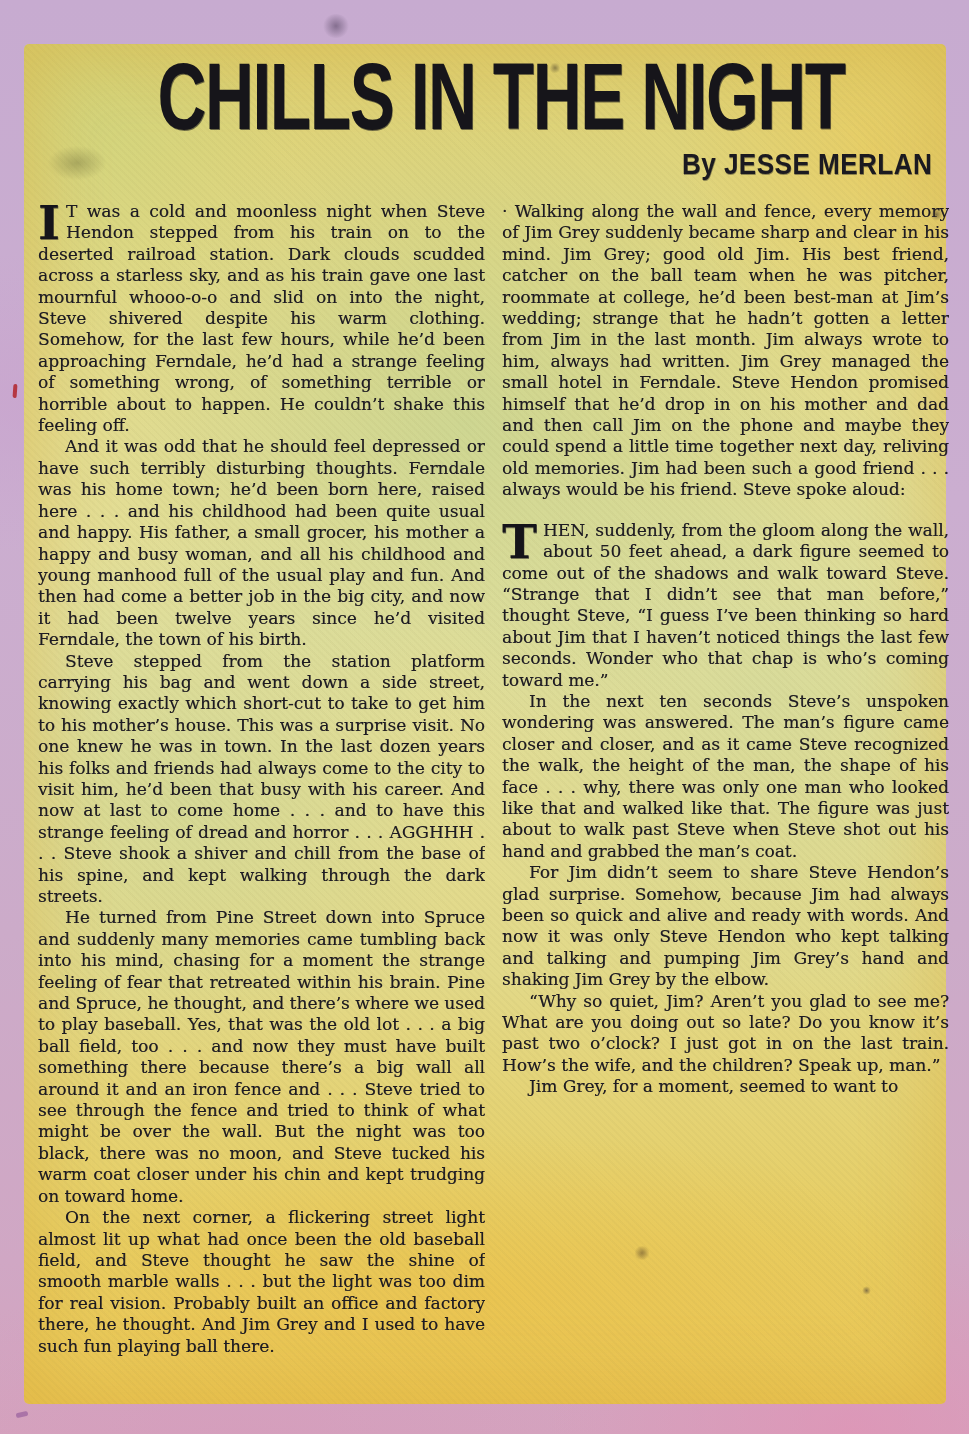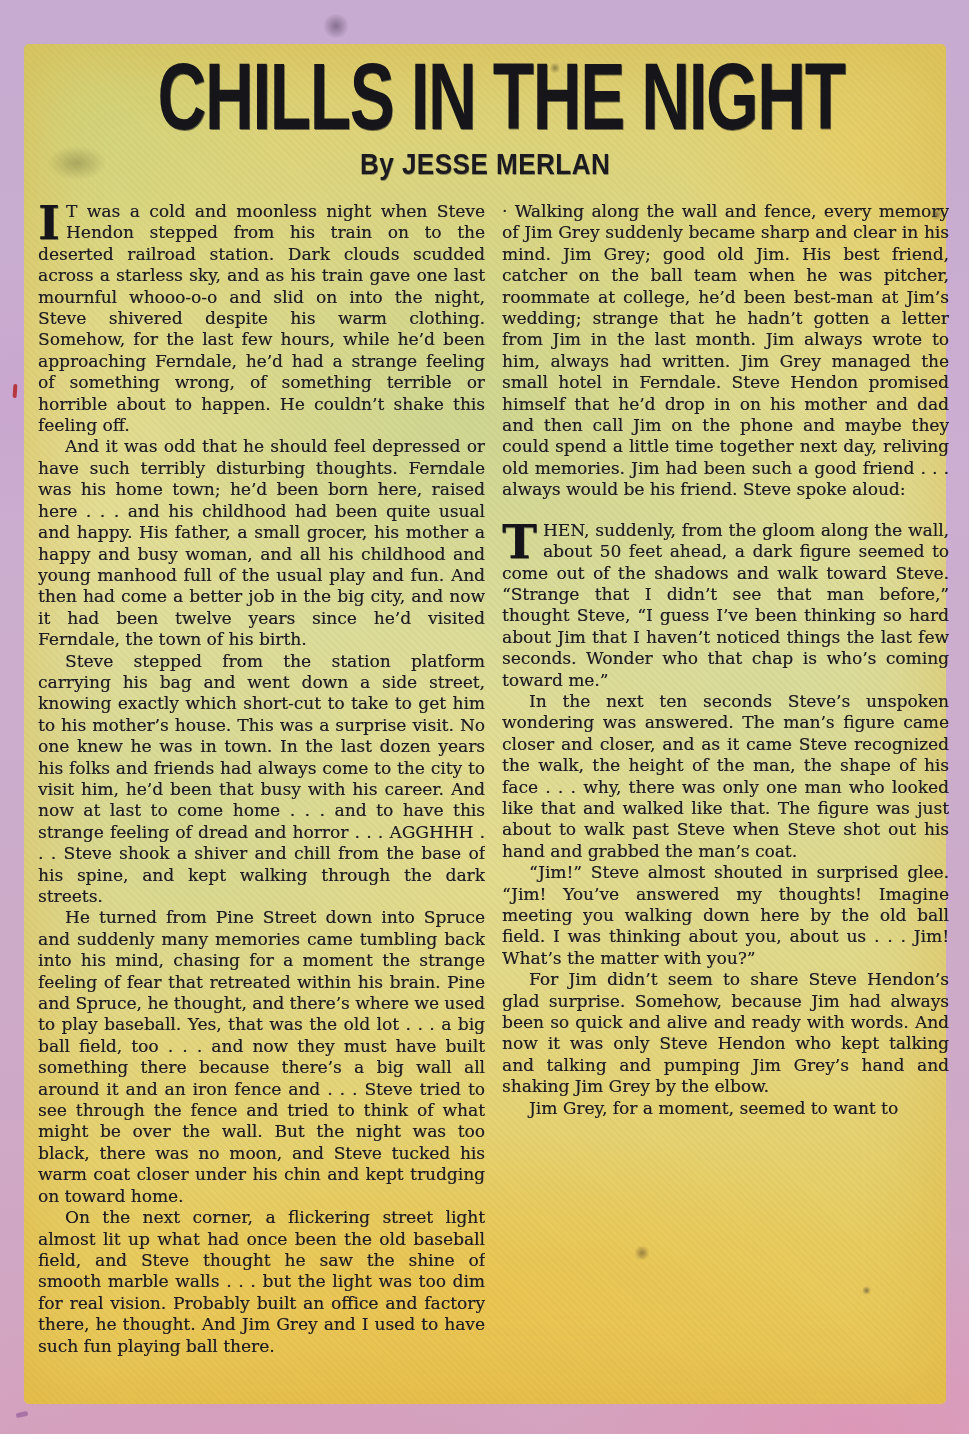--- a/index.html
+++ b/index.html
@@ -27,21 +27,21 @@
     box-shadow: inset 0 0 70px 14px rgba(213,160,42,.33);
   }
   .title-wrap{position:absolute;top:4px;left:0;right:0;text-align:center;white-space:nowrap;}
   .story-title{
     display:inline-block;
     font-family:"Liberation Sans", sans-serif;font-weight:700;
     font-size:94px;line-height:1.04;letter-spacing:-2px;color:#16151a;
     transform:scaleX(.72);transform-origin:50% 0;
     text-shadow:1px 1px 0 rgba(20,20,25,.55);
   }
-  .byline-wrap{position:absolute;top:104px;left:0;right:0;text-align:center;}
+  .byline-wrap{position:absolute;top:104px;left:0;right:0;text-align:right;}
   .story-byline{
     display:inline-block;
     font-family:"Liberation Sans", sans-serif;font-weight:700;
     font-size:29px;letter-spacing:.5px;color:#1b1a20;
     transform:scaleX(.9);transform-origin:50% 50%;
     text-shadow:.5px .5px 0 rgba(20,20,25,.4);
   }
   .col{
     position:absolute;top:157px;width:447px;height:1248px;overflow:hidden;
     font-size:17px;line-height:21.4px;color:#1d1b22;
@@ -92,22 +92,22 @@
         <p class="no-indent"><span class="dropcap">I</span>T was a cold and moonless night when Steve Hendon stepped from his train on to the deserted railroad station. Dark clouds scudded across a starless sky, and as his train gave one last mournful whooo-o-o and slid on into the night, Steve shivered despite his warm clothing. Somehow, for the last few hours, while he’d been approaching Ferndale, he’d had a strange feeling of something wrong, of something terrible or horrible about to happen. He couldn’t shake this feeling off.</p>
         <p>And it was odd that he should feel depressed or have such terribly disturbing thoughts. Ferndale was his home town; he’d been born here, raised here . . . and his childhood had been quite usual and happy. His father, a small grocer, his mother a happy and busy woman, and all his childhood and young manhood full of the usual play and fun. And then had come a better job in the big city, and now it had been twelve years since he’d visited Ferndale, the town of his birth.</p>
         <p>Steve stepped from the station platform carrying his bag and went down a side street, knowing exactly which short-cut to take to get him to his mother’s house. This was a surprise visit. No one knew he was in town. In the last dozen years his folks and friends had always come to the city to visit him, he’d been that busy with his career. And now at last to come home . . . and to have this strange feeling of dread and horror . . . AGGHHH . . . Steve shook a shiver and chill from the base of his spine, and kept walking through the dark streets.</p>
         <p>He turned from Pine Street down into Spruce and suddenly many memories came tumbling back into his mind, chasing for a moment the strange feeling of fear that retreated within his brain. Pine and Spruce, he thought, and there’s where we used to play baseball. Yes, that was the old lot . . . a big ball field, too . . . and now they must have built something there because there’s a big wall all around it and an iron fence and . . . Steve tried to see through the fence and tried to think of what might be over the wall. But the night was too black, there was no moon, and Steve tucked his warm coat closer under his chin and kept trudging on toward home.</p>
         <p>On the next corner, a flickering street light almost lit up what had once been the old baseball field, and Steve thought he saw the shine of smooth marble walls . . . but the light was too dim for real vision. Probably built an office and factory there, he thought. And Jim Grey and I used to have such fun playing ball there.</p>
       </div>
     <div class="col col-right" id="col-right">
         <p class="no-indent">· Walking along the wall and fence, every memory of Jim Grey suddenly became sharp and clear in his mind. Jim Grey; good old Jim. His best friend, catcher on the ball team when he was pitcher, roommate at college, he’d been best-man at Jim’s wedding; strange that he hadn’t gotten a letter from Jim in the last month. Jim always wrote to him, always had written. Jim Grey managed the small hotel in Ferndale. Steve Hendon promised himself that he’d drop in on his mother and dad and then call Jim on the phone and maybe they could spend a little time together next day, reliving old memories. Jim had been such a good friend . . . always would be his friend. Steve spoke aloud:</p>
         <p class="no-indent section-gap"><span class="dropcap">T</span>HEN, suddenly, from the gloom along the wall, about 50 feet ahead, a dark figure seemed to come out of the shadows and walk toward Steve. “Strange that I didn’t see that man before,” thought Steve, “I guess I’ve been thinking so hard about Jim that I haven’t noticed things the last few seconds. Wonder who that chap is who’s coming toward me.”</p>
         <p>In the next ten seconds Steve’s unspoken wondering was answered. The man’s figure came closer and closer, and as it came Steve recognized the walk, the height of the man, the shape of his face . . . why, there was only one man who looked like that and walked like that. The figure was just about to walk past Steve when Steve shot out his hand and grabbed the man’s coat.</p>
-        <p>“Jim!” Steve almost shouted in surprised glee. “Jim! You’ve answered my thoughts! Imagine meeting you walking down here by the old ball field. I was thinking about you, about us . . . Jim! What’s the matter with you?”</p>
         <p>For Jim didn’t seem to share Steve Hendon’s glad surprise. Somehow, because Jim had always been so quick and alive and ready with words. And now it was only Steve Hendon who kept talking and talking and pumping Jim Grey’s hand and shaking Jim Grey by the elbow.</p>
+        <p>“Why so quiet, Jim? Aren’t you glad to see me? What are you doing out so late? Do you know it’s past two o’clock? I just got in on the last train. How’s the wife, and the children? Speak up, man.”</p>
         <p>Jim Grey, for a moment, seemed to want to</p>
       </div>
   </div>
 
   <div class="stain stain-a"></div>
   <div class="stain stain-b"></div>
   <div class="stain stain-c"></div>
   <div class="stain stain-d"></div>
   <div class="stain stain-e"></div>
   <div class="stain stain-f"></div>

